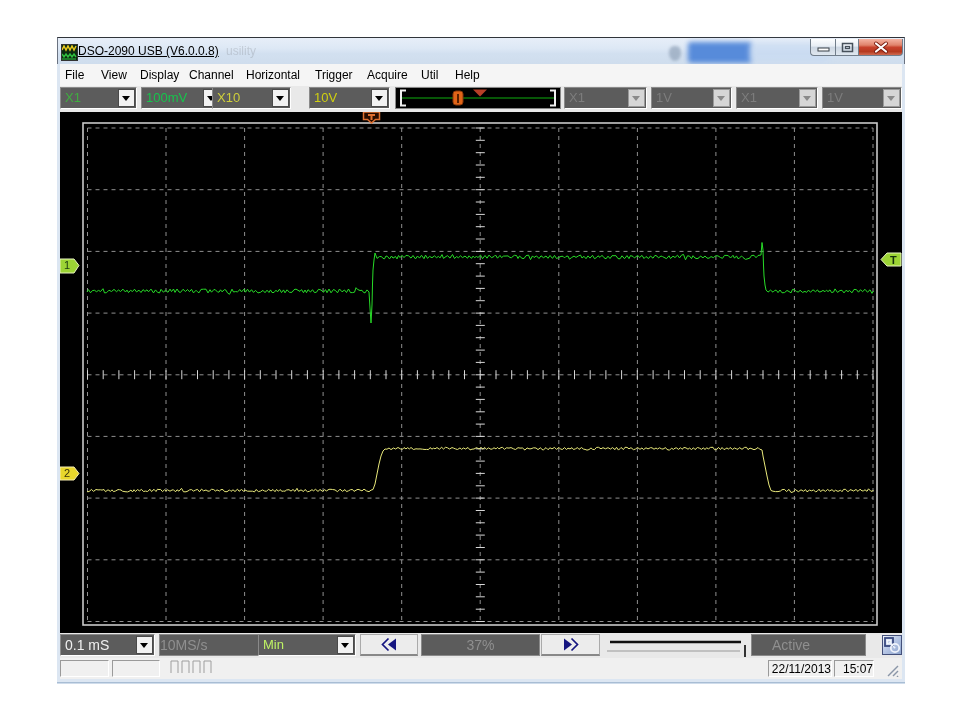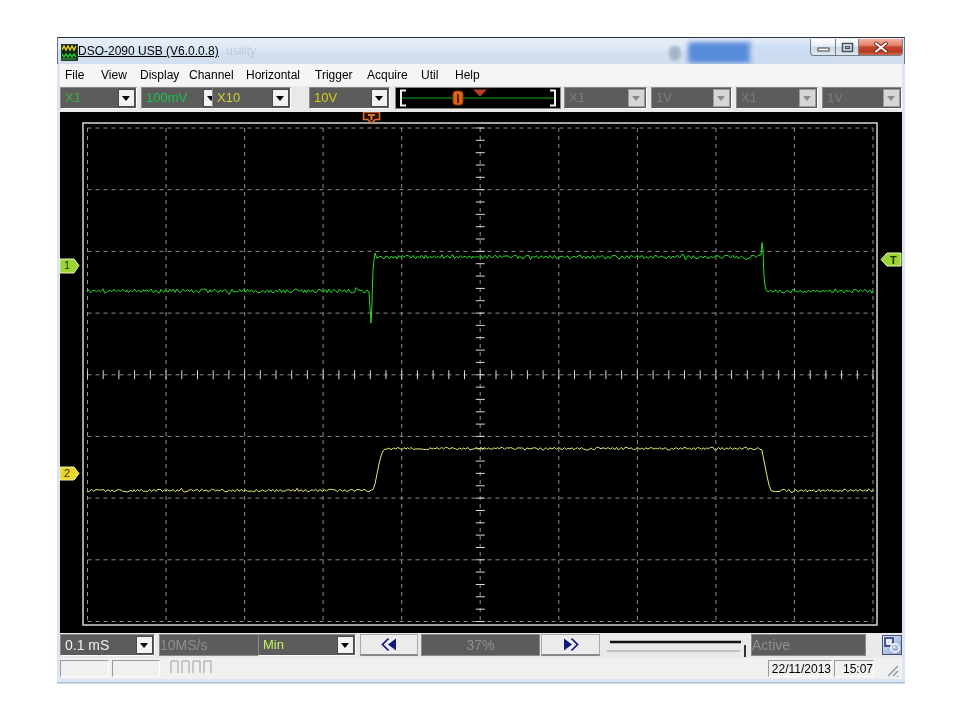--- a/index.html
+++ b/index.html
@@ -248,21 +248,21 @@
     <div class="bpanel" style="left:361px;width:119px;text-align:center;line-height:20px">37%</div>
     <div class="bbtn" style="left:481px;width:59px"><svg width="57" height="19">
           <polygon points="22,3.5 22,15.5 30,9.5" fill="#151580"></polygon>
           <polyline points="29.5,3.5 35.5,9.5 29.5,15.5" fill="none" stroke="#151580" stroke-width="1.7"></polyline>
         </svg></div>
     <svg style="position:absolute;left:544px;top:0" width="150" height="25">
       <line x1="6" y1="9" x2="137" y2="9" stroke="#111" stroke-width="2.5"></line>
       <line x1="3" y1="18" x2="136" y2="18" stroke="#999" stroke-width="1"></line>
       <line x1="141" y1="12" x2="141" y2="24" stroke="#333" stroke-width="2"></line>
     </svg>
-    <div class="bpanel" style="left:691px;width:115px;padding-left:0;line-height:20px">Active</div>
+    <div class="bpanel" style="left:691px;width:115px;padding-left:20px;line-height:20px">Active</div>
     <div style="position:absolute;left:822px;top:2px;width:20px;height:20px;background:linear-gradient(135deg,#eef3fa 0%,#b9c8e6 45%,#8ca3cc 100%);border:1px solid #44507a">
       <svg width="18" height="18">
           <rect x="2" y="2" width="8" height="8" fill="none" stroke="#3a4a80" stroke-width="1.8"></rect>
           <rect x="4.2" y="4.2" width="3.6" height="3.6" fill="none" stroke="#f8fafd" stroke-width="1.2"></rect>
           <circle cx="12" cy="12" r="4.2" fill="none" stroke="#eef2fa" stroke-width="1.8"></circle>
           <line x1="6.2" y1="6.2" x2="12.2" y2="12.2" stroke="#eef2fa" stroke-width="1.5"></line>
         </svg>
     </div>
   </div>
   <div class="statusbar">

